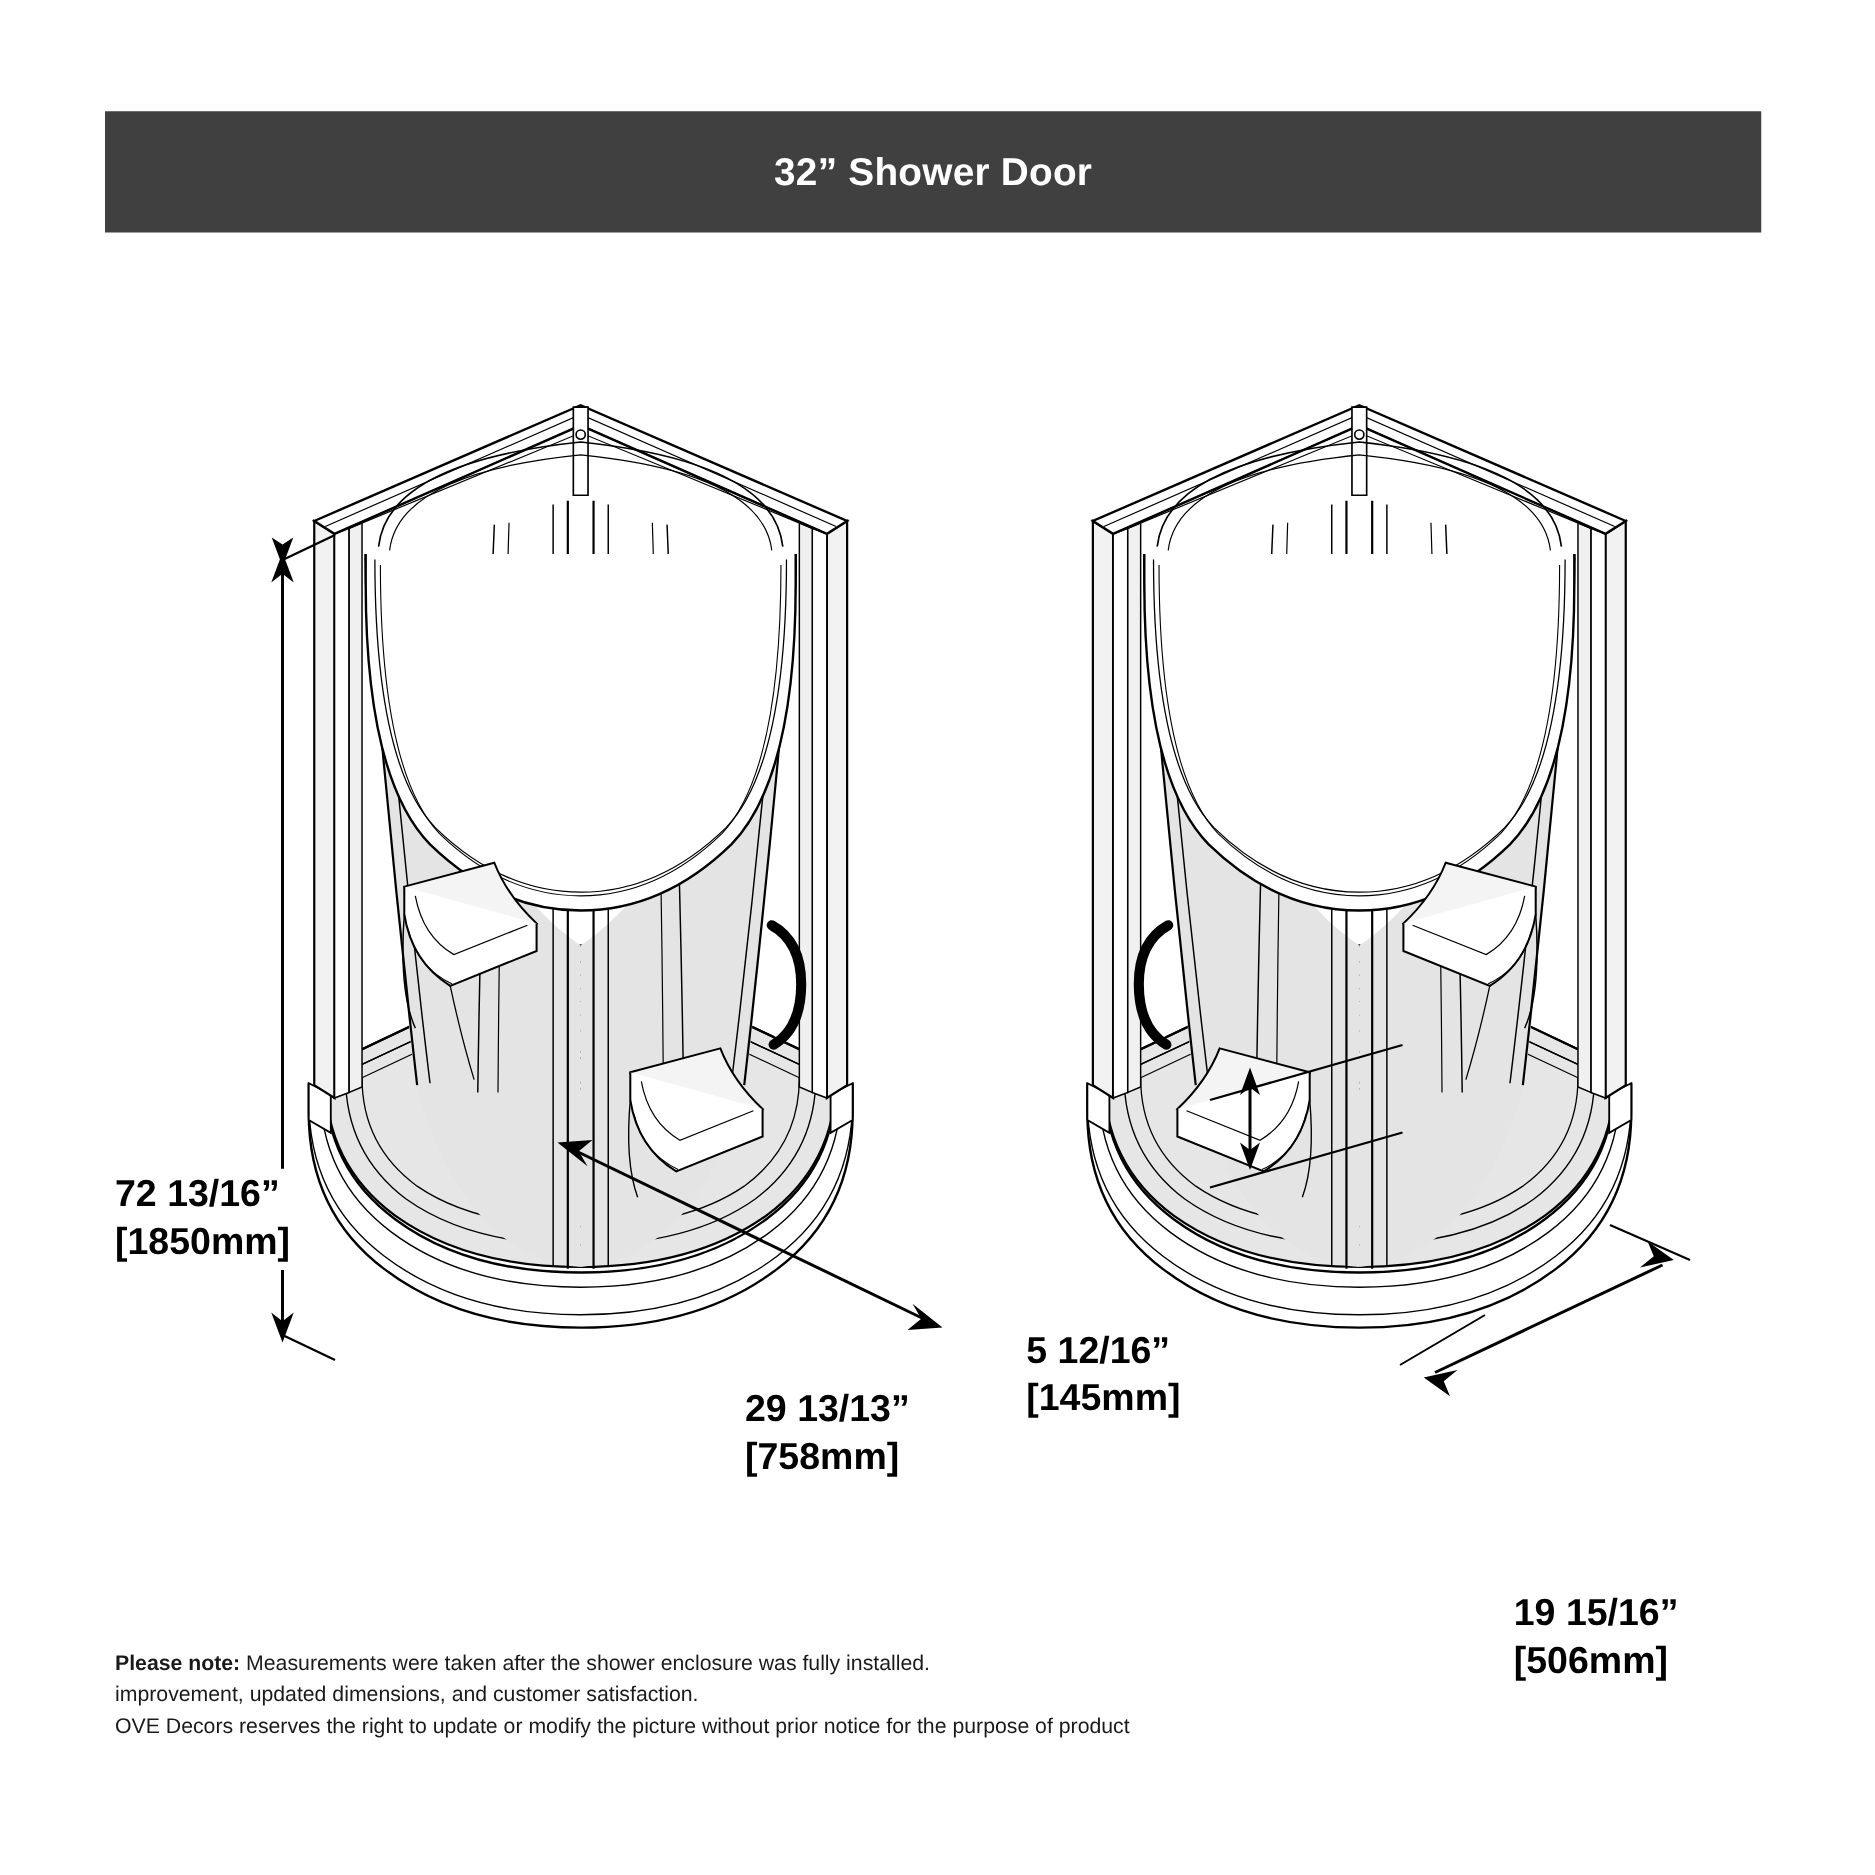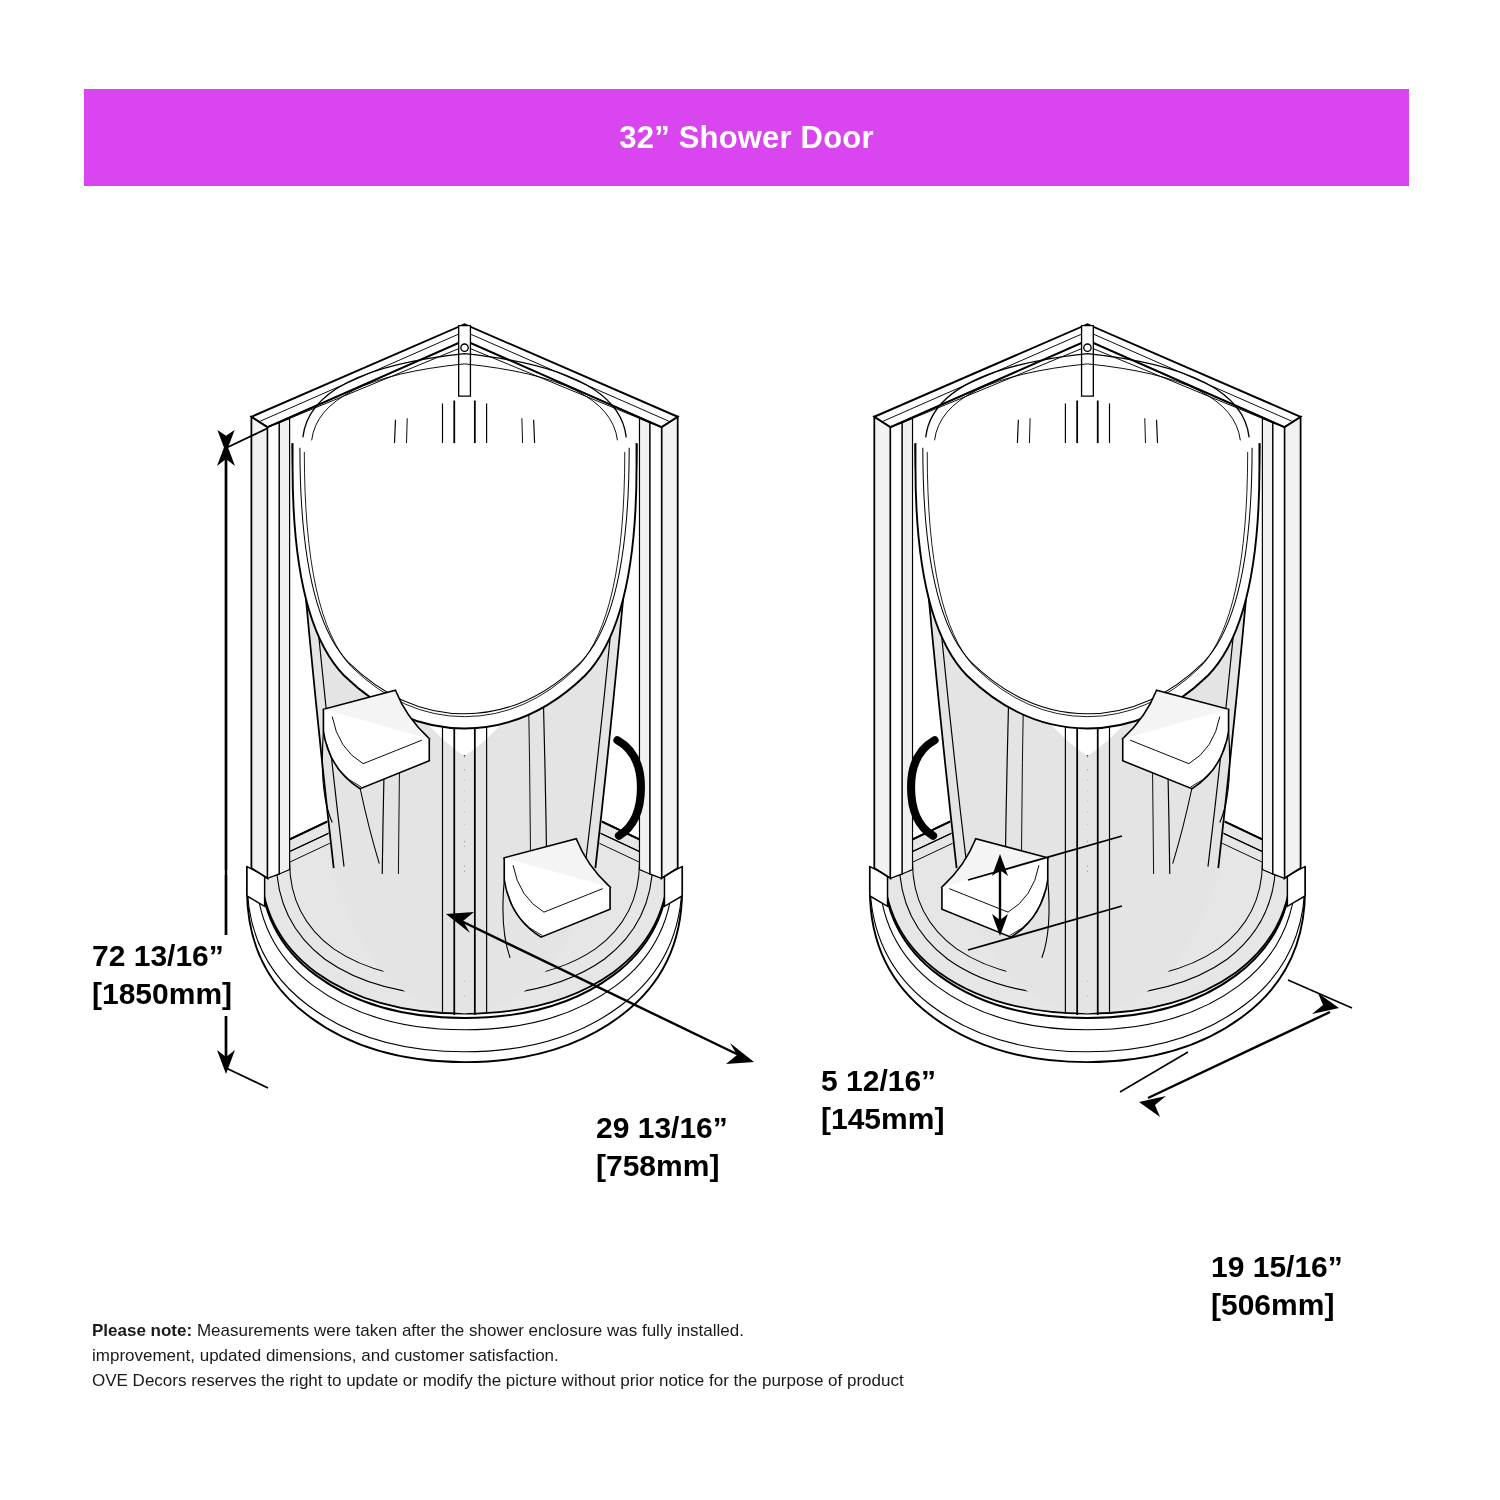--- a/index.html
+++ b/index.html
@@ -19,21 +19,21 @@
     inset: 0;
     background: #ffffff;
   }
   
   #header-bar {
     position: absolute;
     left: 84px;
     top: 89px;
     width: 1325px;
     height: 97px;
-    background: #d946ef;
+    background: #404040;
     display: flex;
     align-items: center;
     justify-content: center;
   }
   #header-title {
     color: #ffffff;
     font-size: 31px;
     font-weight: bold;
     font-family: "Liberation Sans", sans-serif;
     letter-spacing: 0.2px;
@@ -59,21 +59,21 @@
     font-size: 30px;
     line-height: 1.28;
     white-space: nowrap;
     padding: 2px 6px;
     box-sizing: border-box;
   }
   .dim-label .ln { display: block; }
   #dim-height  { left: 86px;  top: 745px; }
   #dim-width   { left: 590px; top: 917px; }
   #dim-handle  { left: 815px; top: 870px; }
-  #dim-depth   { left: 1205px; top: 1056px; }
+  #dim-depth   { left: 1205px; top: 1080px; }
   
   #footer-note {
     position: absolute;
     left: 92px;
     top: 1318px;
     width: 1320px;
     font-family: "Liberation Sans", sans-serif;
     font-size: 17px;
     line-height: 1.48;
     color: #1a1a1a;
@@ -237,21 +237,21 @@
         <line x1="1188" y1="862" x2="1120" y2="902" stroke-width="1.6"></line>
       </g>
     </svg>
 
     <div class="dim-label" id="dim-height">
       <span class="ln">72 13/16”</span>
       <span class="ln">[1850mm]</span>
     </div>
 
     <div class="dim-label" id="dim-width">
-      <span class="ln">29 13/16”</span>
+      <span class="ln">29 13/13”</span>
       <span class="ln">[758mm]</span>
     </div>
 
     <div class="dim-label" id="dim-handle">
       <span class="ln">5 12/16”</span>
       <span class="ln">[145mm]</span>
     </div>
 
     <div class="dim-label" id="dim-depth">
       <span class="ln">19 15/16”</span>

